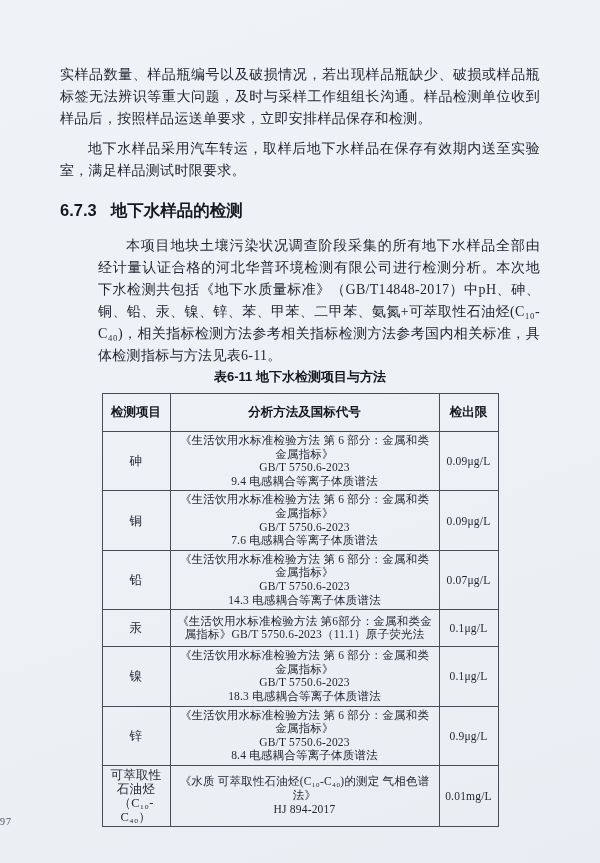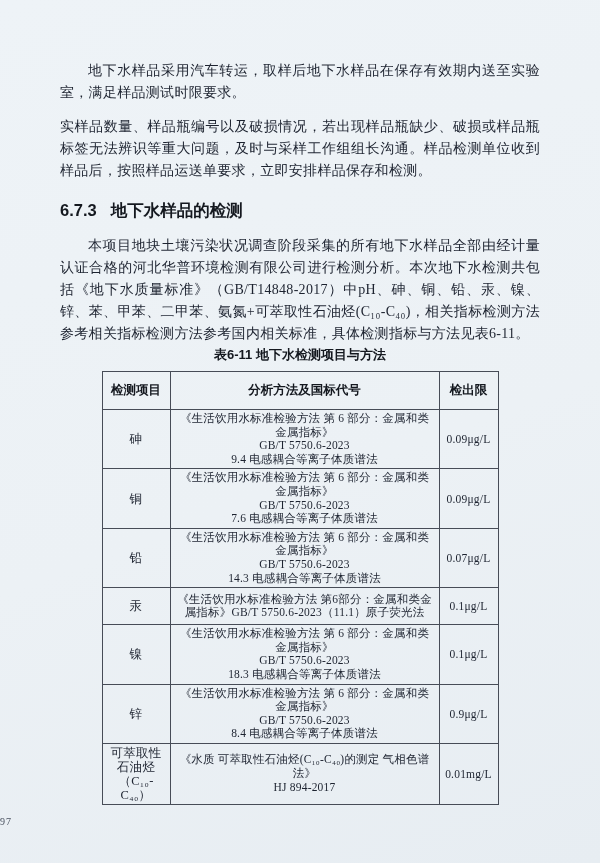--- a/index.html
+++ b/index.html
@@ -30,21 +30,21 @@
   .body-text{
     margin:0;
     font-size:14px;
     line-height:22px;
     text-align:justify;
     text-justify:inter-ideograph;
     letter-spacing:0.3px;
   }
   .p1{margin-top:12px;}
   .p2{margin-top:8px;text-indent:2em;}
-  .p3{margin-top:13px;text-indent:2em;}
+  .p3{margin-top:13px;text-indent:2em;margin-left:38px;}
   .section-heading{
     margin:16px 0 0 0;
     font-family:"Liberation Sans","DejaVu Sans",sans-serif;
     font-weight:bold;
     font-size:16.5px;
     line-height:24px;
     color:#14181f;
   }
   .section-heading .sec-num{margin-right:14px;}
   .table-caption{
@@ -96,23 +96,23 @@
     color:#4a5260;
     letter-spacing:1px;
   }
 </style>
 </head>
 <body>
 
 <div class="page">
 
 
+  <p class="body-text p1">实样品数量、样品瓶编号以及破损情况，若出现样品瓶缺少、破损或样品瓶标签无法辨识等重大问题，及时与采样工作组组长沟通。样品检测单位收到样品后，按照样品运送单要求，立即安排样品保存和检测。</p>
+
   <p class="body-text p2">地下水样品采用汽车转运，取样后地下水样品在保存有效期内送至实验室，满足样品测试时限要求。</p>
-
-  <p class="body-text p1">实样品数量、样品瓶编号以及破损情况，若出现样品瓶缺少、破损或样品瓶标签无法辨识等重大问题，及时与采样工作组组长沟通。样品检测单位收到样品后，按照样品运送单要求，立即安排样品保存和检测。</p>
 
   <h2 class="section-heading">
     <span class="sec-num">6.7.3</span><span>地下水样品的检测</span>
   </h2>
 
   <p class="body-text p3">本项目地块土壤污染状况调查阶段采集的所有地下水样品全部由经计量认证合格的河北华普环境检测有限公司进行检测分析。本次地下水检测共包括《地下水质量标准》（GB/T14848-2017）中pH、砷、铜、铅、汞、镍、锌、苯、甲苯、二甲苯、氨氮+可萃取性石油烃(C₁₀-C₄₀)，相关指标检测方法参考相关指标检测方法参考国内相关标准，具体检测指标与方法见表6-11。</p>
 
   <div class="table-caption">表6-11  地下水检测项目与方法</div>
 
   <table class="det-table">

